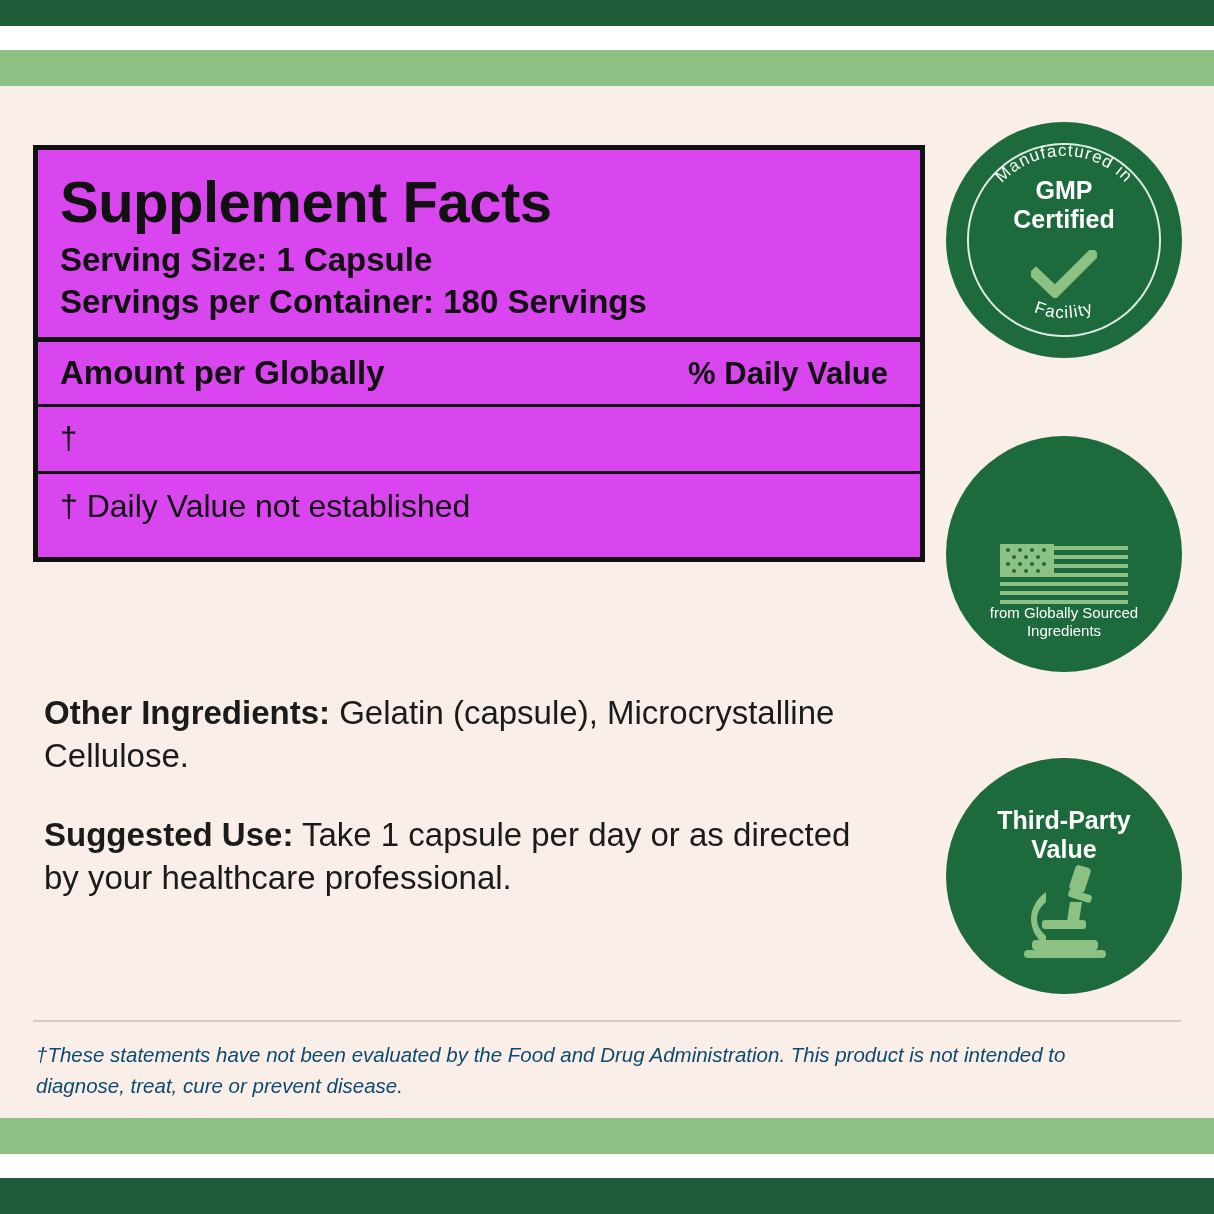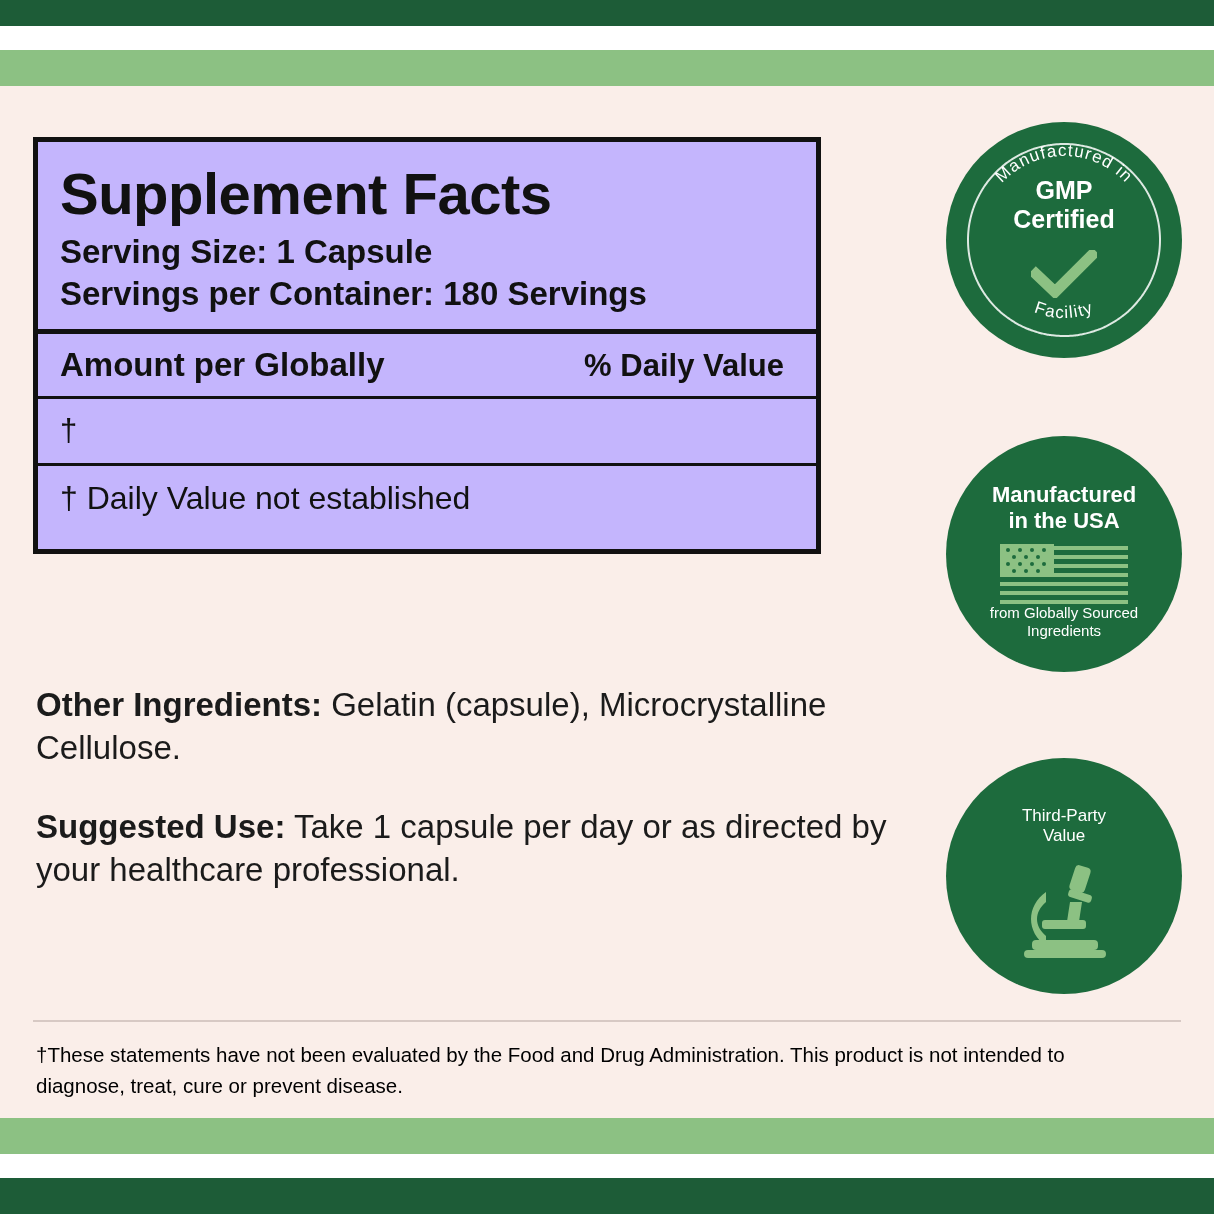--- a/index.html
+++ b/index.html
@@ -37,23 +37,23 @@
     background: #ffffff;
   }
   .stripe-bot-dark {
     position: absolute; top: 1178px; left: 0; width: 1214px; height: 36px;
     background: #1d5c37;
   }
 
   
   .facts-panel {
     position: absolute;
-    left: 33px; top: 137px;
-    width: 788px;
-    background: #c4b5fd;
+    left: 33px; top: 145px;
+    width: 892px;
+    background: #d946ef;
     border: 5px solid #111111;
   }
   .facts-title {
     font-size: 58px;
     font-weight: bold;
     color: #111;
     letter-spacing: -0.5px;
     padding: 22px 22px 2px 22px;
     line-height: 1.05;
   }
@@ -98,41 +98,42 @@
   }
 
   
   .block {
     position: absolute;
     left: 36px;
     width: 860px;
     color: #1b1b1b;
   }
   .block p {
-    margin: 0;
+    margin: 8px;
     font-size: 33px;
     line-height: 1.3;
   }
   .block .strong { font-weight: bold; }
   #other-ing { top: 684px; }
   #sugg-use { top: 806px; }
 
   .divider {
     position: absolute;
     left: 33px; top: 1020px;
     width: 1148px; height: 2px;
     background: #d7c9c4;
   }
   .disclaimer {
     position: absolute;
     left: 36px; top: 1040px;
     width: 1110px;
     font-size: 20.5px;
     line-height: 1.5;
-    color: #000000;
+    color: #0c4a6e;
+    font-style: italic;
   }
 
   
   .badge {
     position: absolute;
     border-radius: 50%;
     background: #1d6b3d;
     color: #ffffff;
     text-align: center;
   }
@@ -158,21 +159,21 @@
   }
   .usa-flag {
     position: absolute; left: 50%; top: 108px; transform: translateX(-50%);
   }
   .usa-sub {
     position: absolute; left: 0; right: 0; top: 168px;
     font-size: 15px; line-height: 1.2;
   }
   .tpt-title {
     position: absolute; left: 0; right: 0; top: 48px;
-    font-size: 17px; font-weight: normal; line-height: 1.16;
+    font-size: 25px; font-weight: bold; line-height: 1.16;
   }
   .tpt-icon {
     position: absolute; left: 50%; top: 104px; transform: translateX(-50%);
   }
 </style>
 </head>
 <body>
 
 <div class="page">
 
@@ -229,24 +230,20 @@
       <div>Certified</div>
     </div>
     <div class="gmp-check">
       <svg width="66" height="48" viewBox="0 0 66 48">
         <path d="M5 24 L24 42 L61 5" fill="none" stroke="#8cc183" stroke-width="11" stroke-linecap="square" stroke-linejoin="miter"></path>
       </svg>
     </div>
   </div>
 
   <div class="badge" id="badge-usa">
-    <div class="usa-title">
-      <div>Manufactured</div>
-      <div>in the USA</div>
-    </div>
     <div class="usa-flag">
       <svg width="128" height="66" viewBox="0 0 128 66">
         <rect x="0" y="0" width="128" height="66" fill="#1d6b3d"></rect>
         <g stroke="#8cc183" stroke-width="4">
           <line x1="0" y1="4" x2="128" y2="4"></line>
           <line x1="0" y1="13" x2="128" y2="13"></line>
           <line x1="0" y1="22" x2="128" y2="22"></line>
           <line x1="0" y1="31" x2="128" y2="31"></line>
           <line x1="0" y1="40" x2="128" y2="40"></line>
           <line x1="0" y1="49" x2="128" y2="49"></line>

